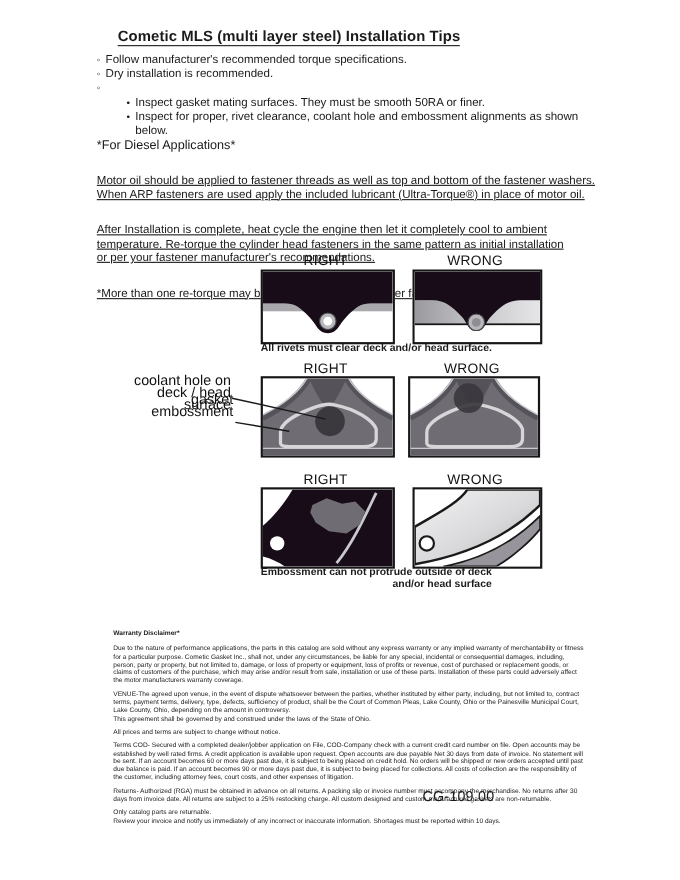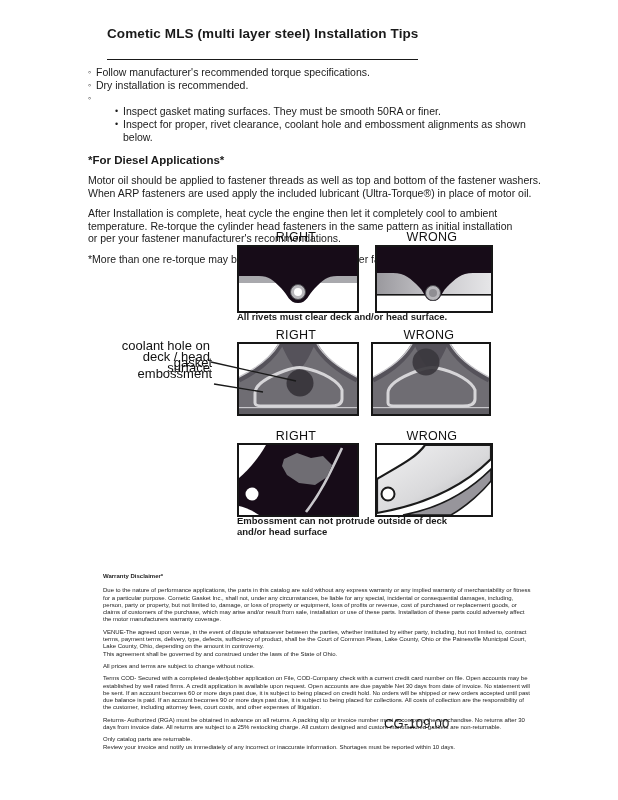--- a/index.html
+++ b/index.html
@@ -9,29 +9,29 @@
     font-family:"Liberation Sans","DejaVu Sans",sans-serif;
     color:#1a1a1a; position:relative; overflow:hidden;
   }
   .page { position:absolute; inset:0; background:#ffffff; }
 
   
   .content { padding:24px 70px 0 88px; }
   .title {
     display:inline-block; margin-left:19px;
     font-size:13.5px; font-weight:bold;
-    border-bottom:1.6px solid #1a1a1a; padding-bottom:18px;
+    border-bottom:1.6px solid #1a1a1a; padding-bottom:1px;
     letter-spacing:.1px;
   }
   .bullets { margin-top:6px; font-size:10.5px; line-height:13px; }
   .bullet-row { display:flex; }
   .bullet-row.sub { margin-left:27px; }
   .bullet-marker { width:8px; flex:0 0 8px; font-size:9px; line-height:13px; }
-  .section-heading { margin-top:10px; font-size:11.5px; font-weight:bold; }
-  .para { margin-top:8px; font-size:10.5px; line-height:12.5px; }
+  .section-heading { margin-top:0; font-size:11.5px; font-weight:normal; }
+  .para { margin-top:20px; font-size:10.5px; line-height:12.5px;text-decoration:underline; }
   .preline { white-space:pre-line; }
 
   
   .diagrams { position:absolute; left:0; top:228px; width:527px; height:314px; }
   .dg-label {
     position:absolute; font-size:12.5px; letter-spacing:.3px;
     text-align:center; color:#111;
   }
   .panel {
     position:absolute; border:2px solid #161616; background:#fff;
@@ -191,21 +191,21 @@
             <stop offset="1" stop-color="#aeaeb2"></stop>
           </linearGradient>
         </defs>
         <rect width="114" height="70" fill="#ffffff"></rect>
         <path d="M48,0 H114 V14 C86,42 46,60 0,68 V34 C20,22 39,13 48,0 Z" fill="url(#g3)" stroke="#1a1a1a" stroke-width="2.2"></path>
         <path d="M114,24 C88,50 58,64 26,70 H74 C90,61 106,46 114,36 Z" fill="#97959b" stroke="#1a1a1a" stroke-width="1.6"></path>
         <circle cx="11" cy="49" r="6.5" fill="#ffffff" stroke="#1a1a1a" stroke-width="2"></circle>
       </svg>
     </div>
 
-    <div class="caption preline" style="left:237px; top:287px;">Embossment can not protrude outside of deck
+    <div class="caption preline" style="left:237px; top:287px;text-align:right;">Embossment can not protrude outside of deck
 and/or head surface</div>
 
     <svg class="leader-overlay">
       <line x1="211" y1="134" x2="296" y2="153" stroke="#1a1a1a" stroke-width="1.3"></line>
       <line x1="214" y1="156" x2="263" y2="164" stroke="#1a1a1a" stroke-width="1.3"></line>
     </svg>
   </div>
 
   <div class="legal">
     <div class="legal-heading">Warranty Disclaimer*</div>

